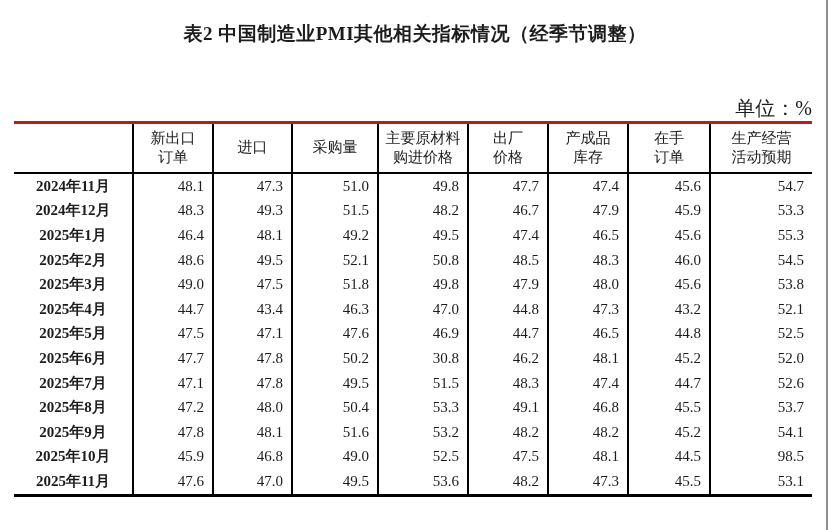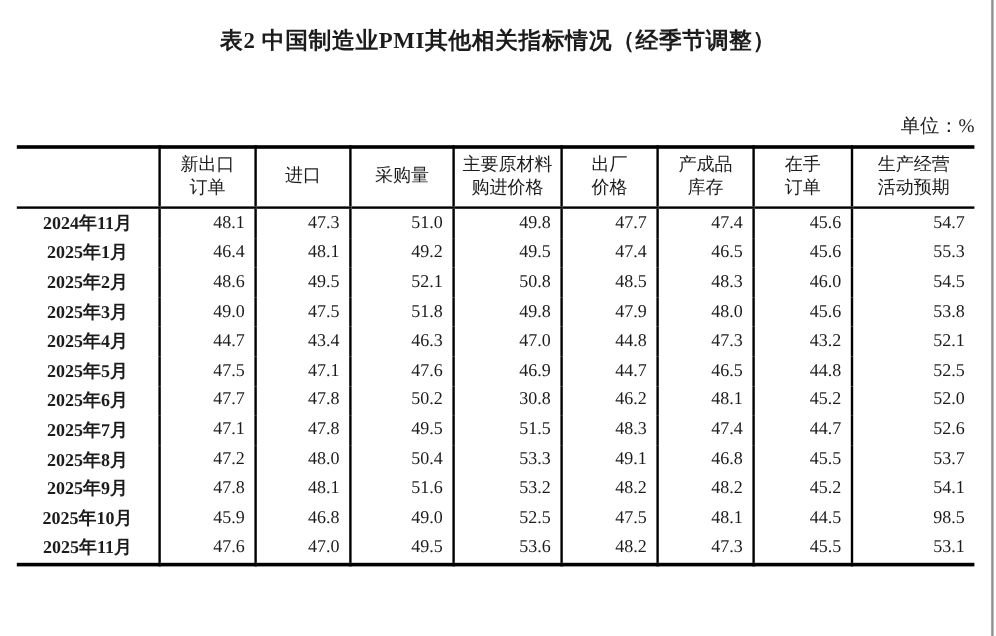--- a/index.html
+++ b/index.html
@@ -19,30 +19,30 @@
     width: 830px;
     text-align: center;
     font-size: 19px;
     font-weight: bold;
     letter-spacing: 0.5px;
   }
   .unit-label {
     position: absolute;
     top: 95px;
     right: 18px;
-    font-size: 16px;
+    font-size: 20px;
   }
   table.pmi {
     position: absolute;
     left: 14px;
     top: 121px;
     width: 798px;
     border-collapse: collapse;
     table-layout: fixed;
-    border-top: 3px solid #000000;
+    border-top: 3px solid #b91c1c;
     border-bottom: 3px solid #000;
     font-size: 15px;
   }
   table.pmi th, table.pmi td {
     padding: 0;
     font-weight: normal;
     overflow: hidden;
   }
   table.pmi th {
     height: 48px;
@@ -117,20 +117,31 @@
         <td>48.1</td>
         <td>47.3</td>
         <td>51.0</td>
         <td>49.8</td>
         <td>47.7</td>
         <td>47.4</td>
         <td>45.6</td>
         <td>54.7</td>
       </tr>
       <tr>
+        <td class="month">2024年12月</td>
+        <td>48.3</td>
+        <td>49.3</td>
+        <td>51.5</td>
+        <td>48.2</td>
+        <td>46.7</td>
+        <td>47.9</td>
+        <td>45.9</td>
+        <td>53.3</td>
+      </tr>
+      <tr>
         <td class="month">2025年1月</td>
         <td>46.4</td>
         <td>48.1</td>
         <td>49.2</td>
         <td>49.5</td>
         <td>47.4</td>
         <td>46.5</td>
         <td>45.6</td>
         <td>55.3</td>
       </tr>

